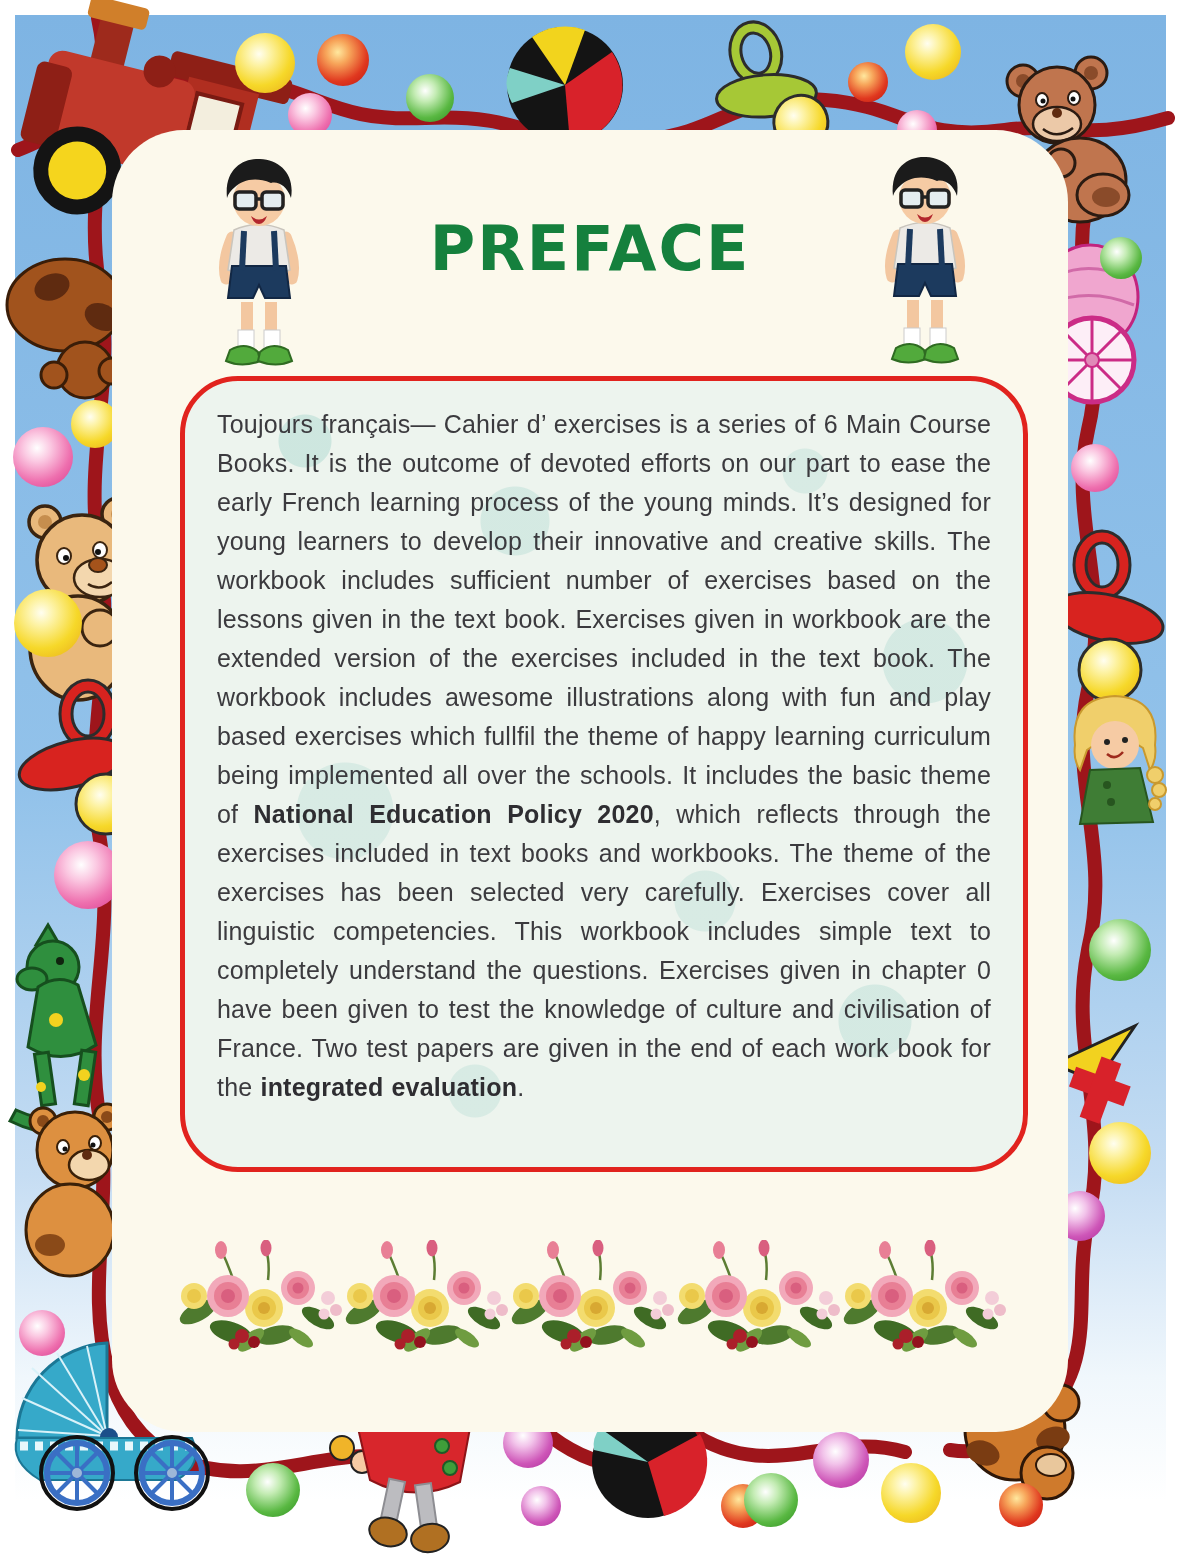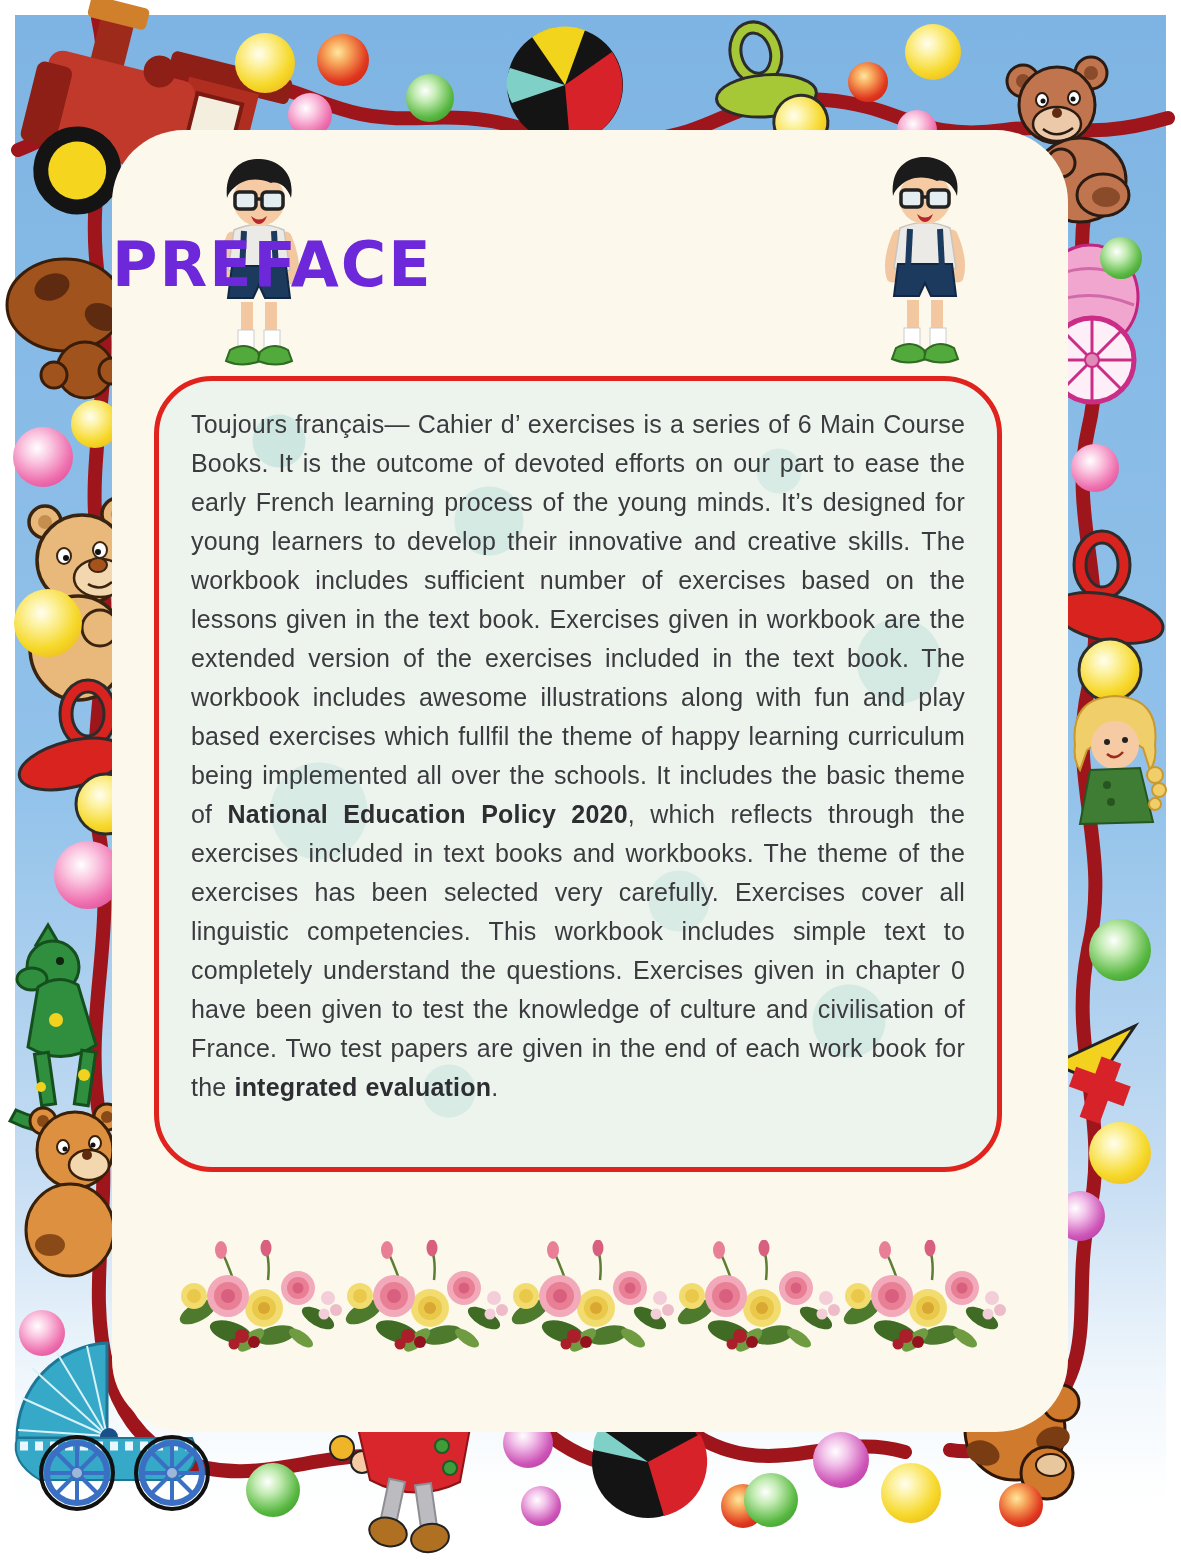--- a/index.html
+++ b/index.html
@@ -2,23 +2,23 @@
 <html><head>
 <meta charset="utf-8">
 <style>
   html,body{margin:0;padding:0;background:#ffffff;}
   .page{position:relative;width:1181px;height:1563px;margin:0 auto;background:#ffffff;overflow:hidden;font-family:"Liberation Sans",sans-serif;}
   .deco-layer{position:absolute;left:0;top:0;width:1181px;height:1563px;}
   .card{position:absolute;left:112px;top:130px;width:956px;height:1302px;background:#fcf9ec;border-radius:72px;}
   .boy{position:absolute;width:130px;height:220px;}
   .boy-left{left:82px;top:22px;}
   .boy-right{left:748px;top:20px;}
-  .title{position:absolute;left:0;top:98px;width:100%;margin:0;text-align:left;
-    font-family:"DejaVu Sans",sans-serif;font-weight:800;font-size:62px;letter-spacing:2px;color:#6d28d9;}
-  .text-box{position:absolute;left:42px;top:246px;width:848px;height:796px;box-sizing:border-box;
+  .title{position:absolute;left:0;top:82px;width:100%;margin:0;text-align:center;
+    font-family:"DejaVu Sans",sans-serif;font-weight:800;font-size:62px;letter-spacing:2px;color:#15803d;}
+  .text-box{position:absolute;left:68px;top:246px;width:848px;height:796px;box-sizing:border-box;
     border:5px solid #e1231e;border-radius:58px;padding:24px 32px;
     background-color:#edf4ee;
     background-image:
       radial-gradient(circle at 120px 60px, rgba(167,214,205,.45) 0 26px, rgba(167,214,205,0) 27px),
       radial-gradient(circle at 330px 140px, rgba(167,214,205,.35) 0 34px, rgba(167,214,205,0) 35px),
       radial-gradient(circle at 620px 90px, rgba(167,214,205,.30) 0 22px, rgba(167,214,205,0) 23px),
       radial-gradient(circle at 740px 280px, rgba(167,214,205,.35) 0 42px, rgba(167,214,205,0) 43px),
       radial-gradient(circle at 160px 430px, rgba(167,214,205,.30) 0 48px, rgba(167,214,205,0) 49px),
       radial-gradient(circle at 520px 520px, rgba(167,214,205,.30) 0 30px, rgba(167,214,205,0) 31px),
       radial-gradient(circle at 690px 640px, rgba(167,214,205,.35) 0 36px, rgba(167,214,205,0) 37px),

